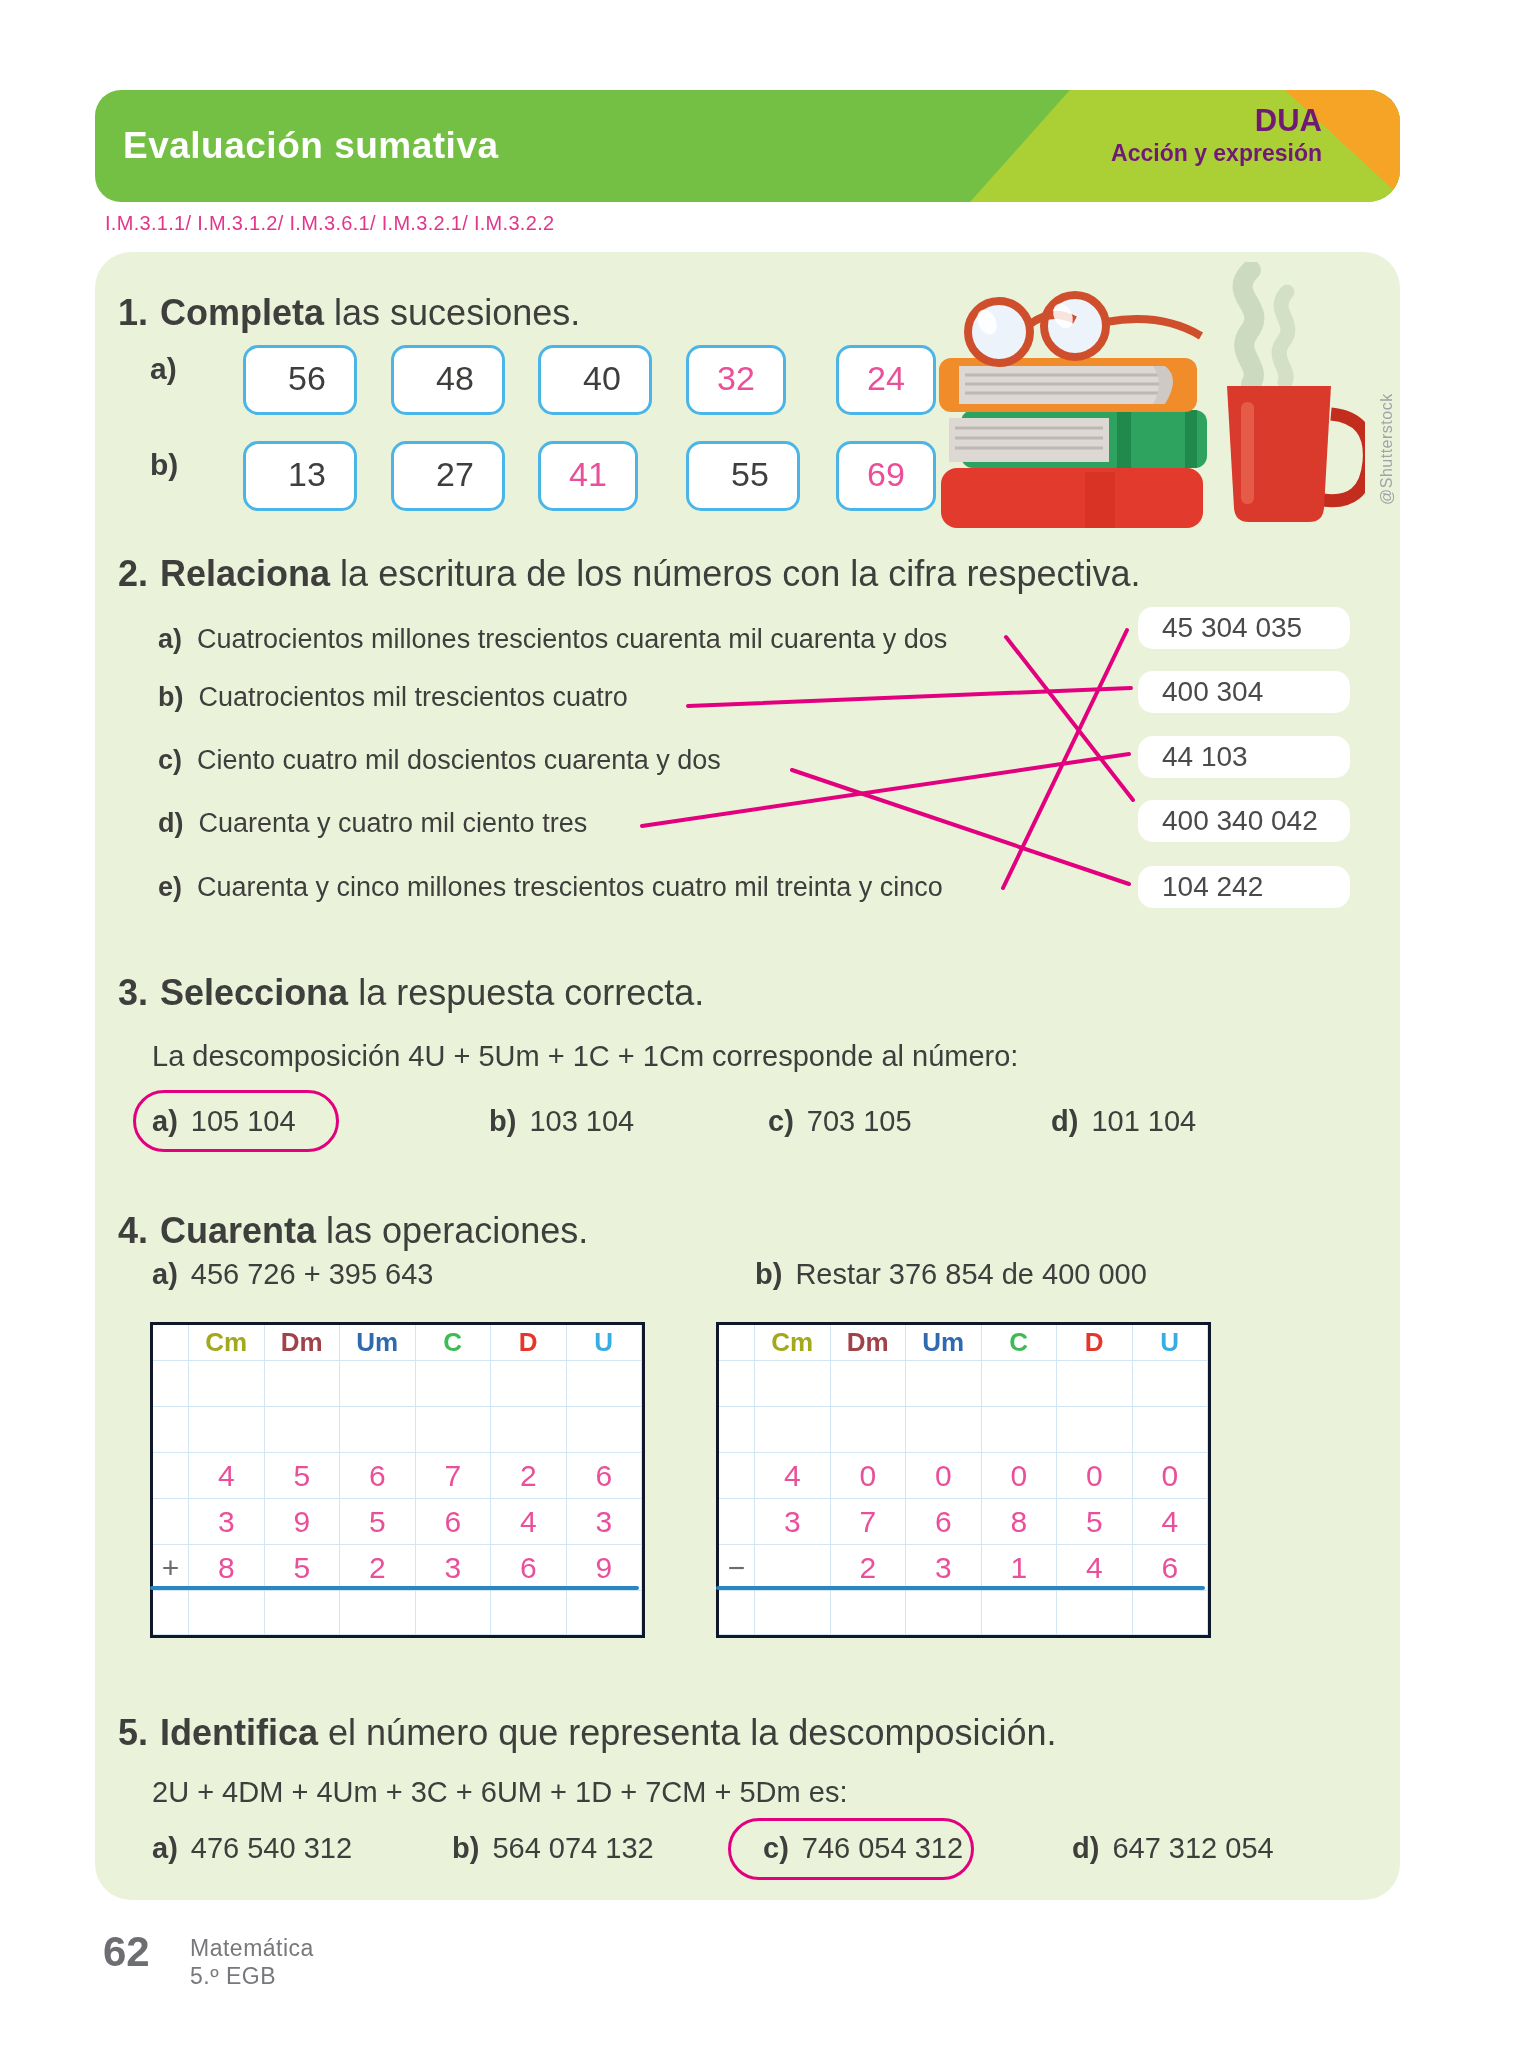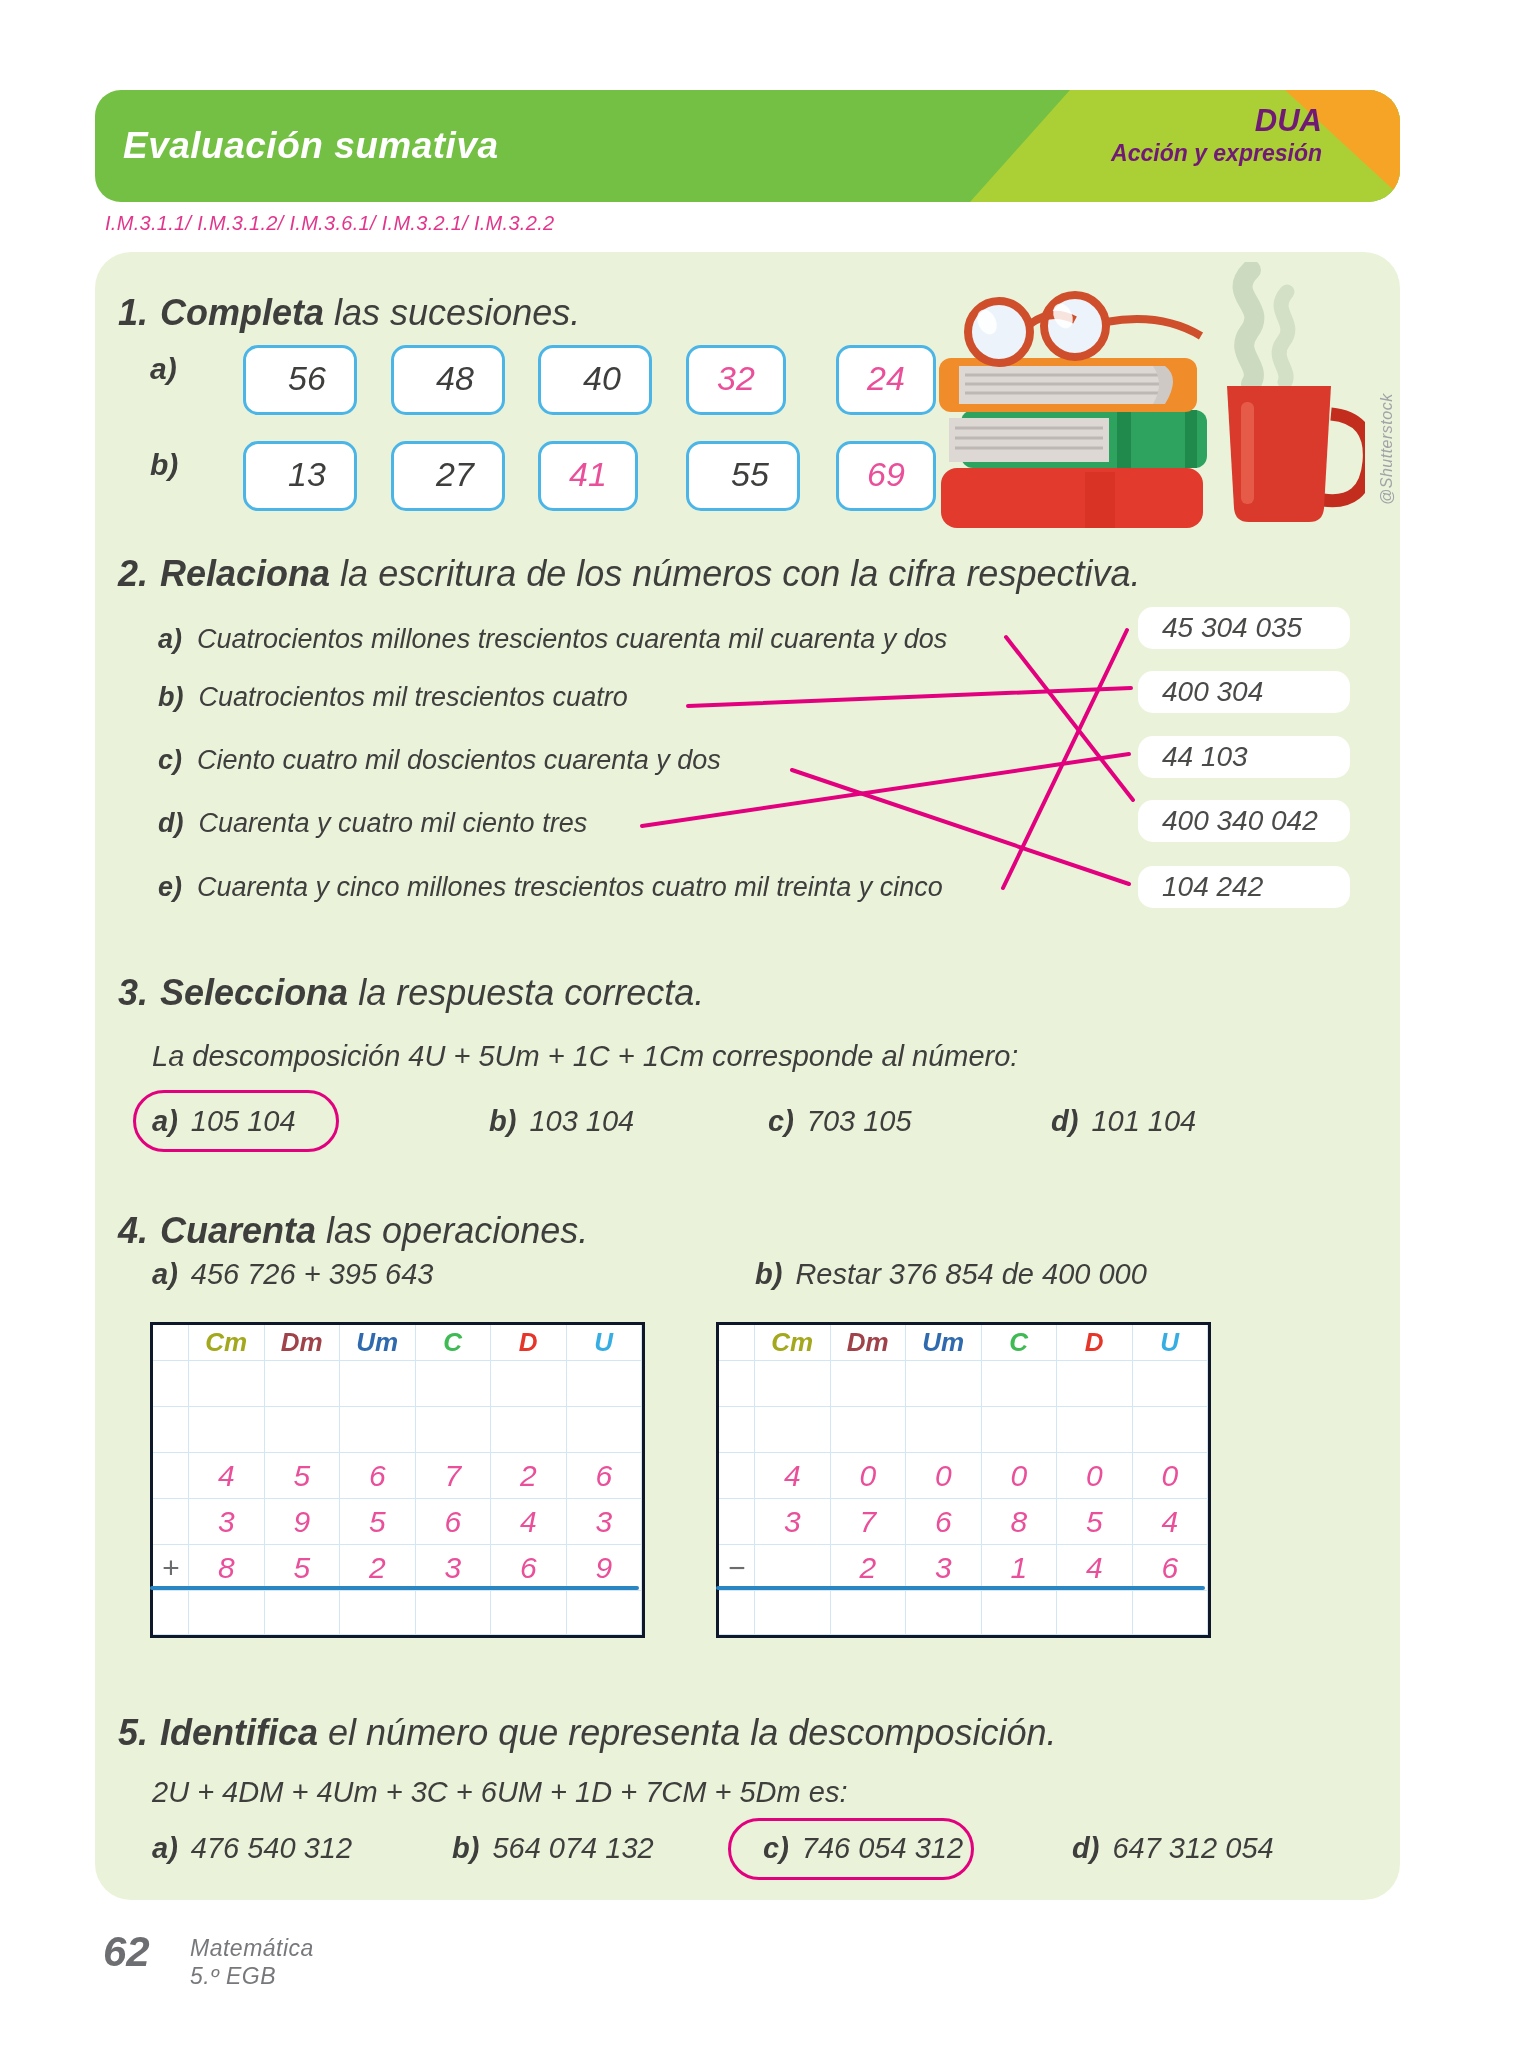--- a/index.html
+++ b/index.html
@@ -1,17 +1,17 @@
 <!DOCTYPE html>
 <html><head>
 <meta charset="utf-8">
 <style>
   html,body{margin:0;padding:0;background:#ffffff;}
   .page{position:relative;width:1536px;height:2048px;background:#ffffff;overflow:hidden;
-        font-family:"Liberation Sans",sans-serif;color:#3e3e3d;font-style:italic;}
+        font-family:"Liberation Sans",sans-serif;color:#3e3e3d;}
   .abs{position:absolute;}
 
   
   .hdr{left:95px;top:90px;width:1305px;height:112px;background:#74c044;
        border-radius:26px 32px 32px 26px;overflow:hidden;}
   .hdr-badge{position:absolute;left:875px;top:0;width:430px;height:100%;background:#abd036;
              clip-path:polygon(100px 0,100% 0,100% 100%,0 100%);}
   .hdr-orange{position:absolute;right:0;top:0;width:115px;height:106px;background:#f6a425;
               clip-path:polygon(0 0,100% 0,100% 100%);}
   .hdr-title{position:absolute;left:28px;top:50%;transform:translateY(-50%);

